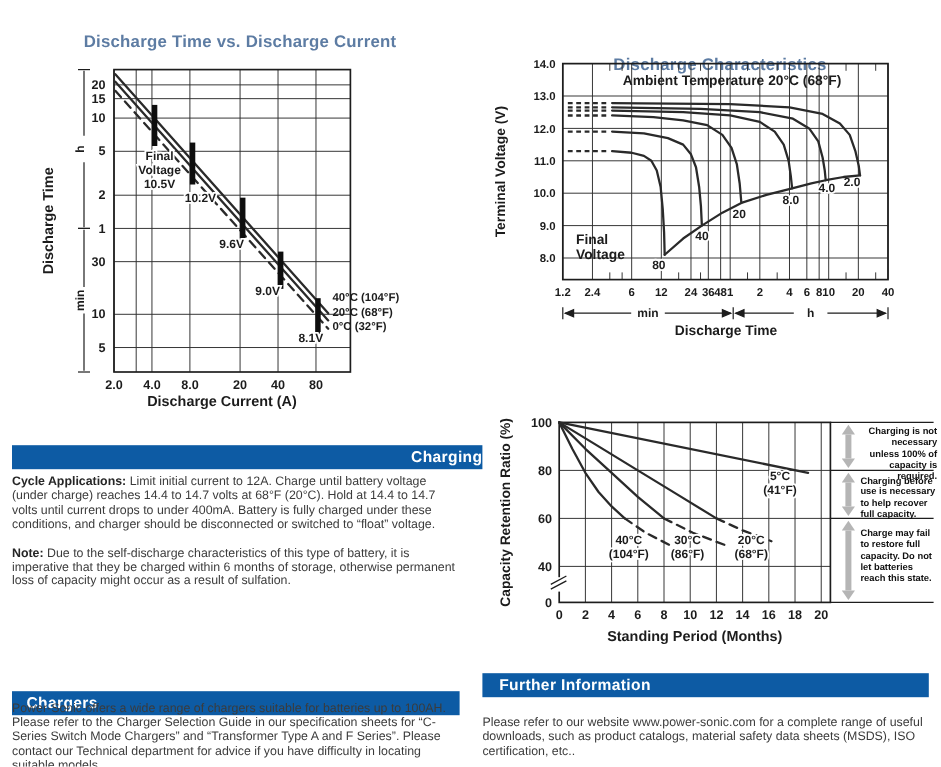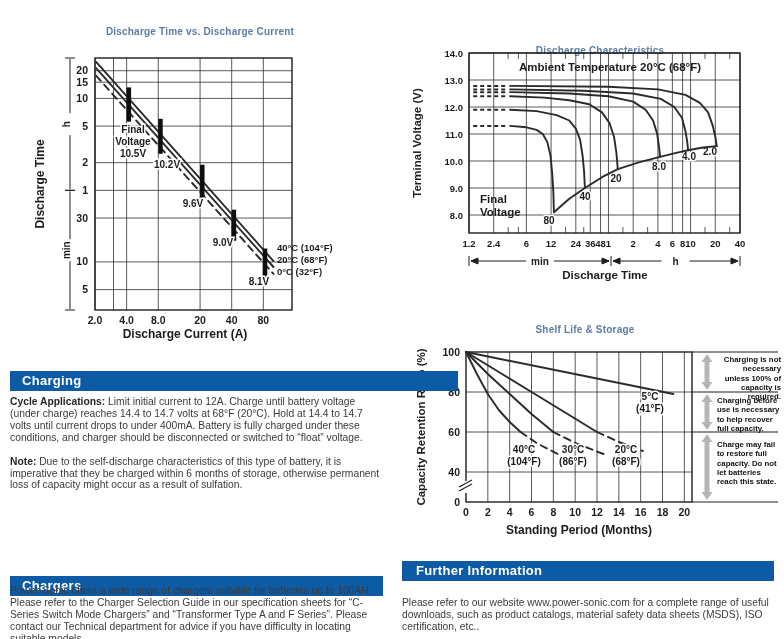--- a/index.html
+++ b/index.html
@@ -1,18 +1,18 @@
 <!DOCTYPE html>
 <html><head>
 <meta charset="utf-8">
 <style>
   html,body{margin:0;padding:0;background:#fff;}
   .page{position:relative;width:784px;height:639px;background:#ffffff;overflow:hidden;
         font-family:"Liberation Sans",sans-serif;}
-  .chart-title{position:absolute;font-weight:bold;font-size:10px;color:#5d7ca3;
+  .chart-title{position:absolute;font-weight:bold;font-size:14px;color:#5d7ca3;
                text-align:center;letter-spacing:.2px;}
   #t1{left:30px;top:26px;width:340px;}
   #t2{left:430px;top:45px;width:340px;}
   #t3{left:430px;top:324px;width:310px;}
   svg{position:absolute;overflow:visible;}
   #chart1{left:30px;top:50px;width:360px;height:315px;}
   #chart2{left:395px;top:20px;width:389px;height:280px;}
   #chart3{left:395px;top:315px;width:389px;height:235px;}
   svg text{font-family:"Liberation Sans",sans-serif;fill:#1c1c1c;}
   .plot-border{fill:none;stroke:#1d1d1d;stroke-width:1.4;}
@@ -27,21 +27,21 @@
   .axl{font-size:12px;font-weight:bold;}
   .axl2{font-size:11.5px;font-weight:bold;}
   .cl{font-size:10px;font-weight:bold;paint-order:stroke;stroke:#fff;stroke-width:3px;}
   .ann{font-size:11.5px;font-weight:bold;}
   .leg{font-size:9.5px;font-weight:bold;}
   .unit{font-size:10px;font-weight:bold;}
   .brk{stroke:#1d1d1d;stroke-width:1.1;fill:none;}
   .zone-arrow{fill:#b5b5b5;}
   .band{position:absolute;height:20px;background:#0d5ba4;color:#ffffff;font-weight:bold;
         font-size:13px;line-height:20px;padding-left:12px;box-sizing:border-box;letter-spacing:.3px;}
-  #band-charging{left:10px;top:371px;width:448px;}
+  #band-charging{left:10px;top:371px;width:392px;text-align:right;}
   #band-chargers{left:10px;top:576px;width:373px;}
   #band-further{left:402px;top:561px;width:372px;padding-left:14px;}
   .copy{position:absolute;font-size:10.3px;line-height:11.9px;color:#3b3b3b;}
   #copy-charging{left:10px;top:396px;width:376px;}
   #copy-chargers{left:10px;top:585px;width:378px;}
   #copy-further{left:402px;top:585px;width:374px;margin-top:12px;}
   .copy p{margin:0 0 12px 0;}
   .copy b{color:#262626;}
   .zone-note{position:absolute;left:717px;width:64px;font-size:7.8px;font-weight:bold;
              line-height:9.3px;color:#101010;}
@@ -213,21 +213,20 @@
       <text x="145" y="244.5" class="unit" text-anchor="middle">min</text>
       <line x1="218" y1="241" x2="266.5" y2="241" class="sep"></line>
       <line x1="294.5" y1="241" x2="343" y2="241" class="sep"></line>
       <path d="M218 241 l7 -3 v6 z" class="sep" fill="#1d1d1d"></path>
       <path d="M343 241 l-7 -3 v6 z" class="sep" fill="#1d1d1d"></path>
       <text x="280.5" y="244.5" class="unit" text-anchor="middle">h</text>
       <text x="210" y="259" class="axl2" text-anchor="middle">Discharge Time</text>
       <text x="26" y="123" class="axl2" text-anchor="middle" transform="rotate(-90 26 123)">Terminal Voltage (V)</text>
     </svg>
 
-  <div class="chart-title" id="t3">Shelf Life &amp; Storage</div>
   <svg id="chart3" viewBox="0 0 389 235">
       <text x="71" y="201" class="tk" text-anchor="middle">0</text>
       <line x1="92.83574879227054" y1="37" x2="92.83574879227054" y2="187" class="grid"></line>
       <text x="92.83574879227054" y="201" class="tk" text-anchor="middle">2</text>
       <line x1="114.67149758454107" y1="37" x2="114.67149758454107" y2="187" class="grid"></line>
       <text x="114.67149758454107" y="201" class="tk" text-anchor="middle">4</text>
       <line x1="136.5072463768116" y1="37" x2="136.5072463768116" y2="187" class="grid"></line>
       <text x="136.5072463768116" y="201" class="tk" text-anchor="middle">6</text>
       <line x1="158.34299516908214" y1="37" x2="158.34299516908214" y2="187" class="grid"></line>
       <text x="158.34299516908214" y="201" class="tk" text-anchor="middle">8</text>

